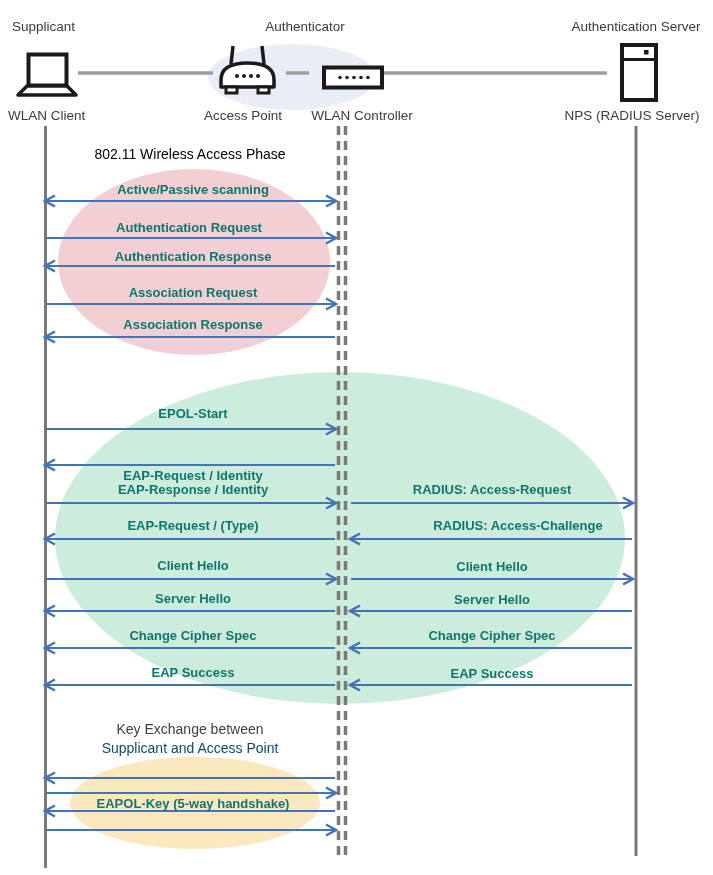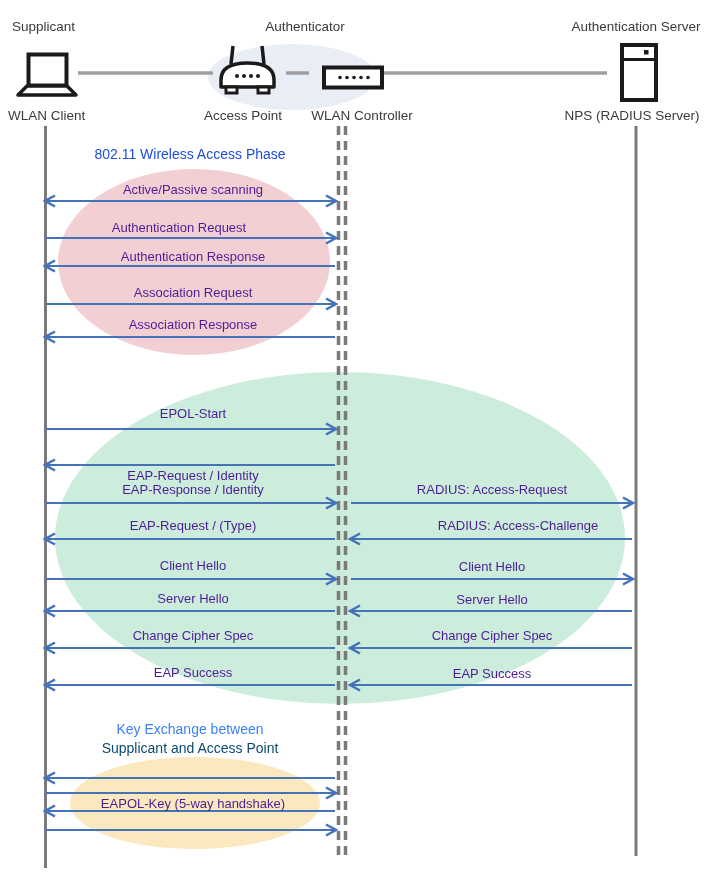--- a/index.html
+++ b/index.html
@@ -7,22 +7,23 @@
     position:relative;width:713px;height:875px;background:#ffffff;
     font-family:"Liberation Sans",sans-serif;overflow:hidden;
   }
   .canvas svg{position:absolute;left:0;top:0;}
   .txt{position:absolute;white-space:nowrap;color:#3b3b3b;}
   .centered{transform:translateX(-50%);}
   .hdr{font-size:13.5px;}
   .node-label{font-size:13.5px;}
   .phase-title{font-size:14px;}
   #labels-layer .msg-label{
-    position:absolute;font-size:13px;color:#4c1d95;white-space:nowrap;
+    position:absolute;font-size:13px;color:#0f766e;white-space:nowrap;
     transform:translateX(-50%);
+    font-weight:bold;
   }
 </style>
 </head>
 <body>
 
 <div class="canvas">
 
   <svg id="bg" width="713" height="875" viewBox="0 0 713 875">
 
     <ellipse cx="292" cy="77" rx="84" ry="33" fill="#E9EDF6"></ellipse>
@@ -163,21 +164,21 @@
         <polyline points="55,805.5 45,811 55,816.5" fill="none" stroke="#4473B8" stroke-width="2.5"></polyline>
       </g>
       <g>
         <line x1="46" x2="335" y1="830" y2="830" stroke="#4473B8" stroke-width="2.1"></line>
         <polyline points="326,824.5 336,830 326,835.5" fill="none" stroke="#4473B8" stroke-width="2.5"></polyline>
       </g>
     </svg>
 
   <div id="labels-layer">
       <div class="msg-label" style="left: 193px; top: 182px;">Active/Passive scanning</div>
-      <div class="msg-label" style="left: 179px; top: 220px;">Authentication Request</div>
+      <div class="msg-label" style="left: 189px; top: 220px;">Authentication Request</div>
       <div class="msg-label" style="left: 193px; top: 249px;">Authentication Response</div>
       <div class="msg-label" style="left: 193px; top: 285px;">Association Request</div>
       <div class="msg-label" style="left: 193px; top: 317px;">Association Response</div>
       <div class="msg-label" style="left: 193px; top: 406px;">EPOL-Start</div>
       <div class="msg-label" style="left: 193px; top: 468px;">EAP-Request / Identity</div>
       <div class="msg-label" style="left: 193px; top: 482px;">EAP-Response / Identity</div>
       <div class="msg-label" style="left: 492px; top: 482px;">RADIUS: Access-Request</div>
       <div class="msg-label" style="left: 193px; top: 518px;">EAP-Request / (Type)</div>
       <div class="msg-label" style="left: 492px; top: 518px; margin-left: 26px;">RADIUS: Access-Challenge</div>
       <div class="msg-label" style="left: 193px; top: 558px;">Client Hello</div>
@@ -193,17 +194,17 @@
 
   <div class="txt hdr" style="left:12px;top:19px">Supplicant</div>
   <div class="txt hdr centered" style="left:305px;top:19px">Authenticator</div>
   <div class="txt hdr centered" style="left:636px;top:19px">Authentication Server</div>
 
   <div class="txt node-label" style="left:8px;top:108px">WLAN Client</div>
   <div class="txt node-label centered" style="left:243px;top:108px">Access Point</div>
   <div class="txt node-label centered" style="left:362px;top:108px">WLAN Controller</div>
   <div class="txt node-label centered" style="left:632px;top:108px">NPS (RADIUS Server)</div>
 
-  <div class="txt phase-title centered" style="left:190px;top:146px;color:#1d4ed8">802.11 Wireless Access Phase</div>
-  <div class="txt phase-title centered" style="left:190px;top:721px;color:#3b82f6">Key Exchange between</div>
+  <div class="txt phase-title centered" style="left:190px;top:146px;color:#000000">802.11 Wireless Access Phase</div>
+  <div class="txt phase-title centered" style="left:190px;top:721px;color:#404040">Key Exchange between</div>
   <div class="txt phase-title centered" style="left:190px;top:740px;color:#0c4a6e">Supplicant and Access Point</div>
 
 </div>
 
 </body></html>

